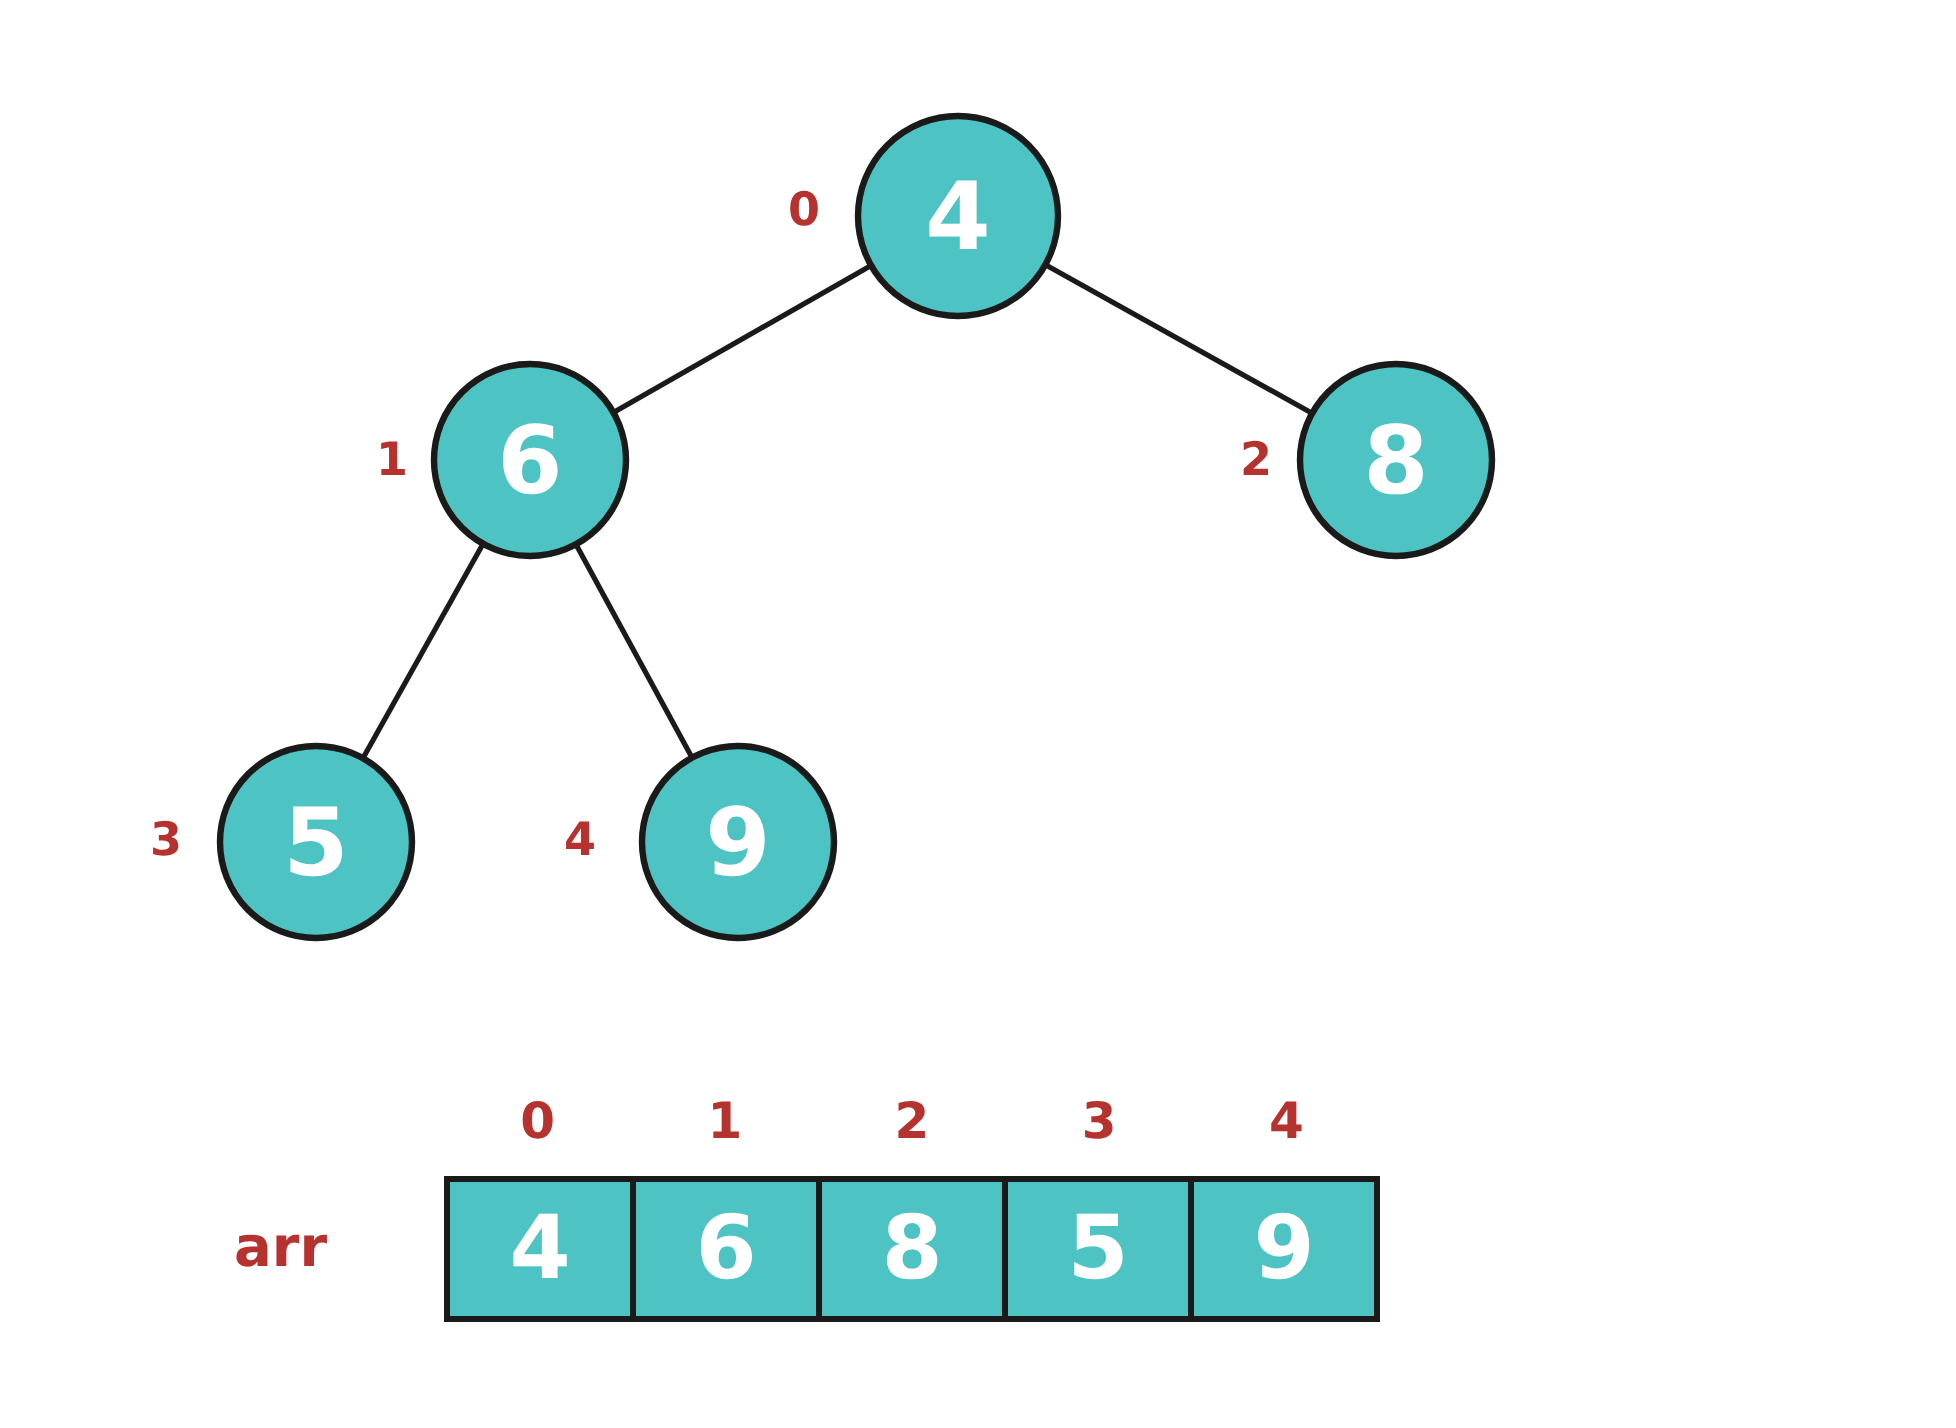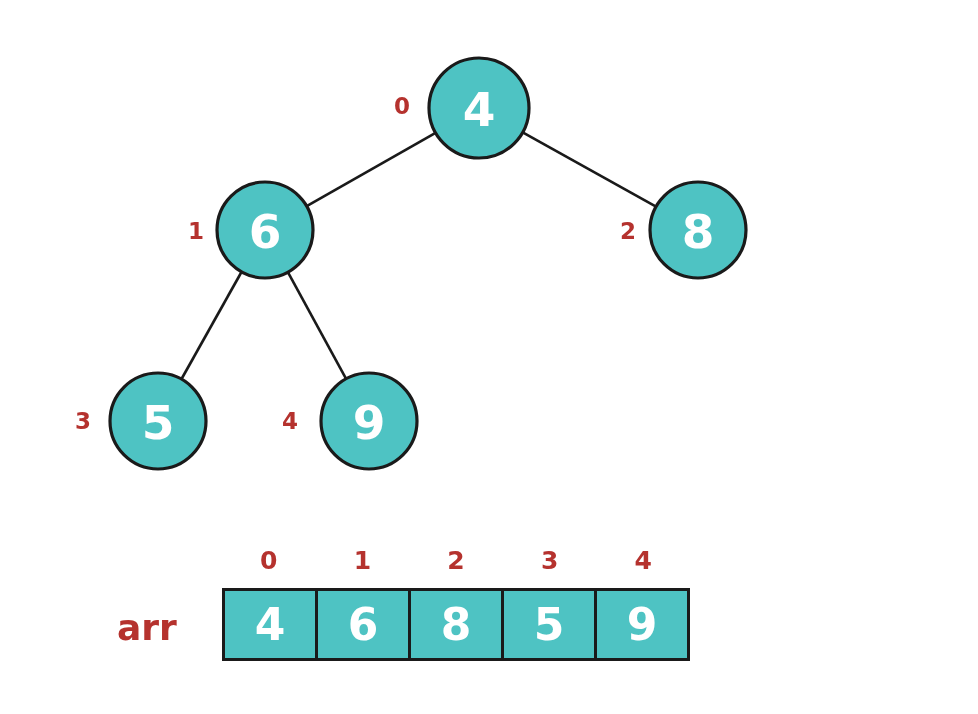--- a/index.html
+++ b/index.html
@@ -105,21 +105,21 @@
     line-height: 1;
     user-select: none;
   }
   #array-label {
     position: absolute;
     left: 117px;
     top: 610px;
     color: #B5322E;
     font-family: "DejaVu Sans", sans-serif;
     font-weight: bold;
-    font-size: 36px;
+    font-size: 28px;
     line-height: 1;
     user-select: none;
   }
 </style>
 </head>
 <body>
 
 <div id="canvas">
 
   <svg id="tree-svg" viewBox="0 0 978 714">

